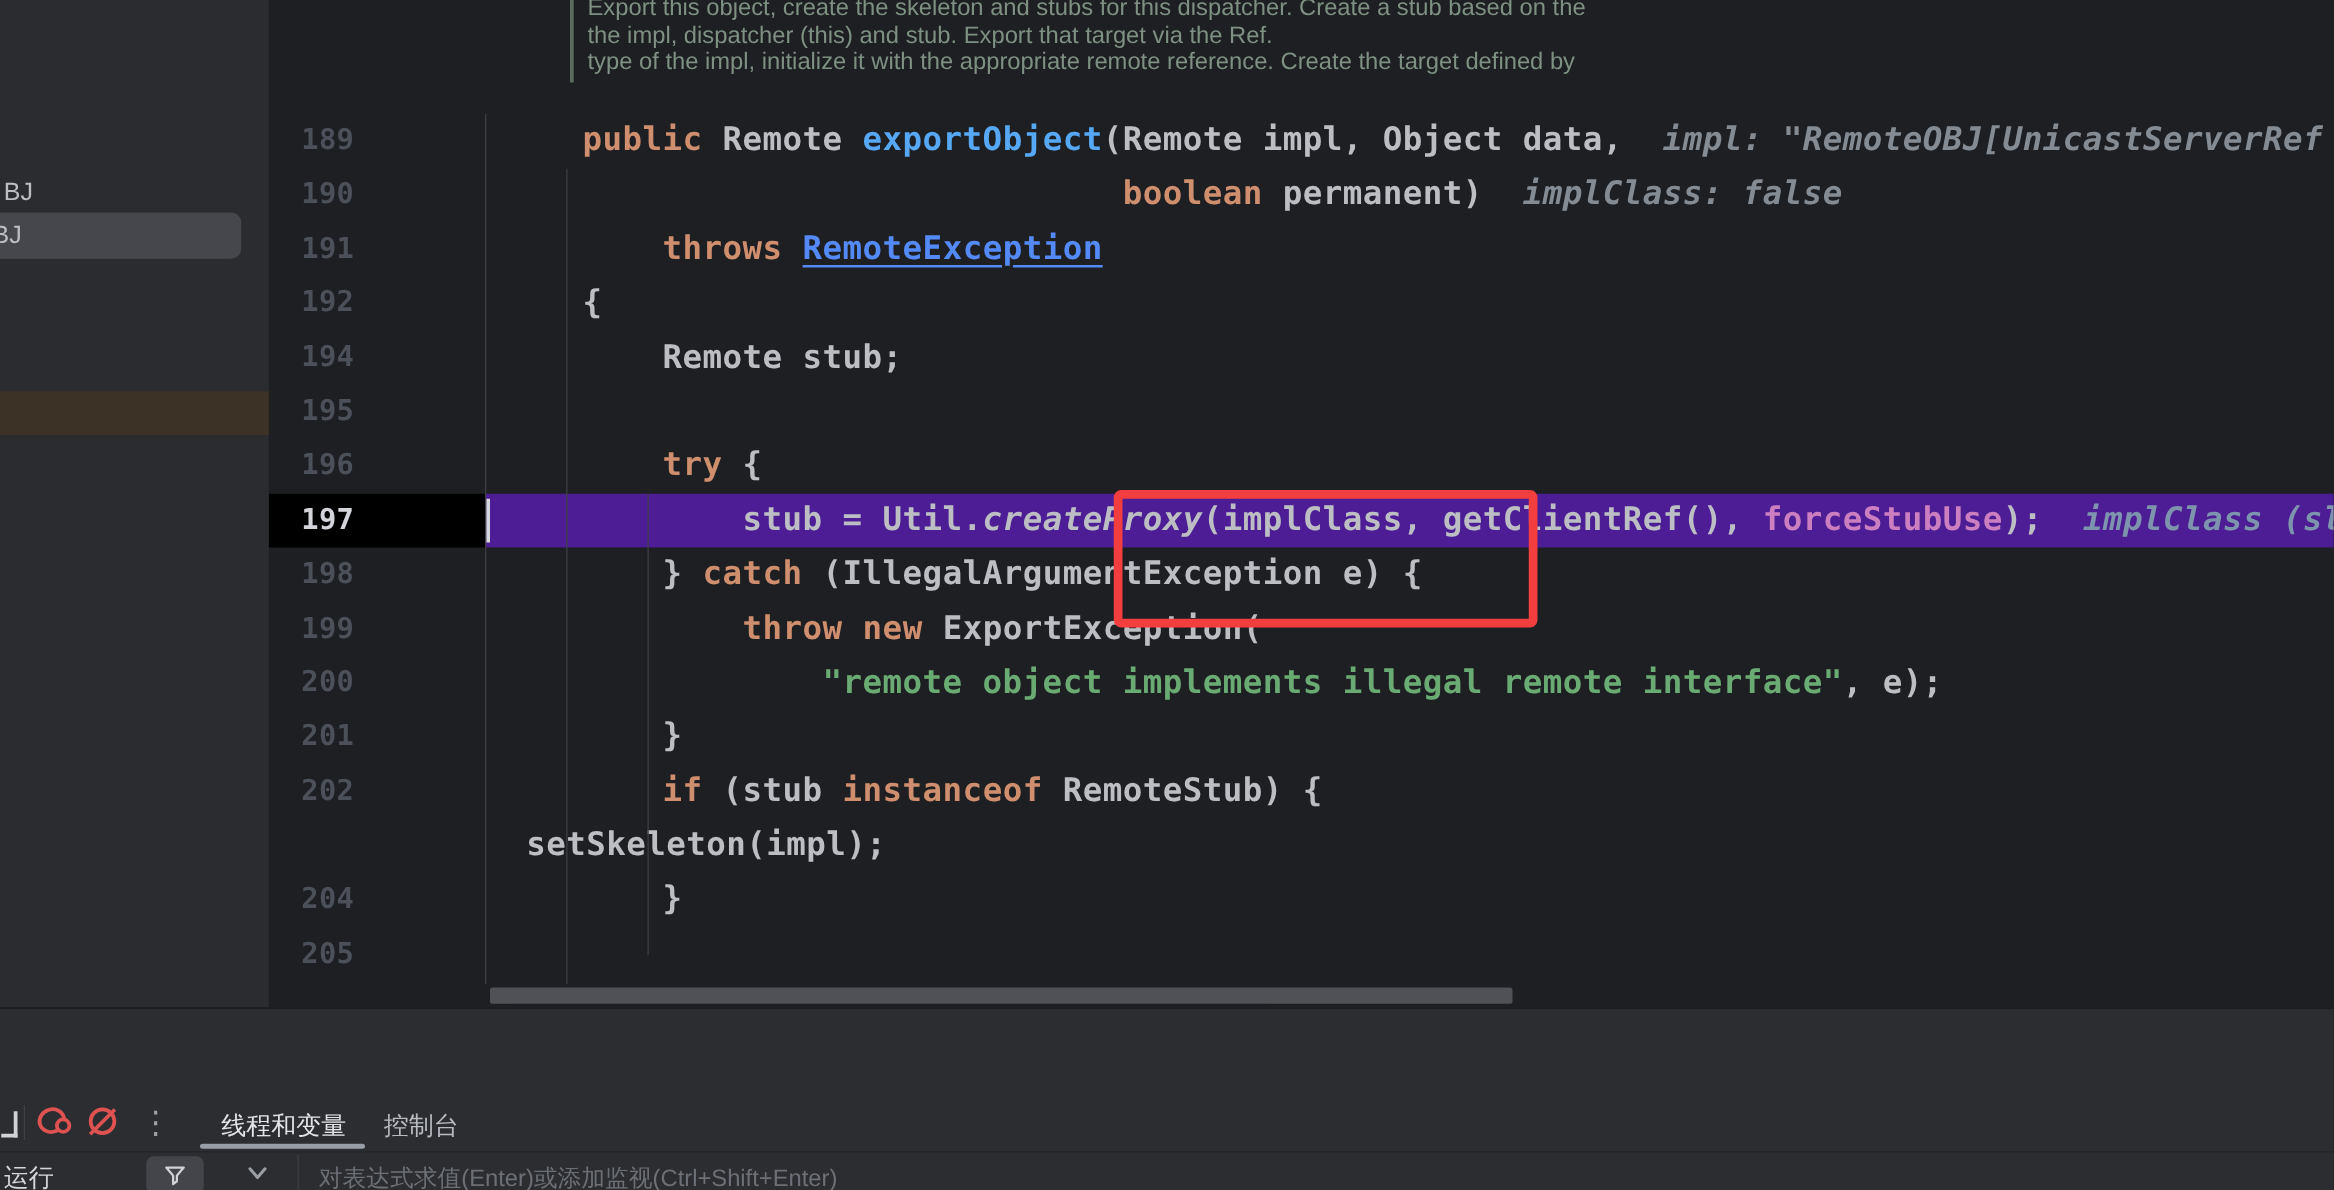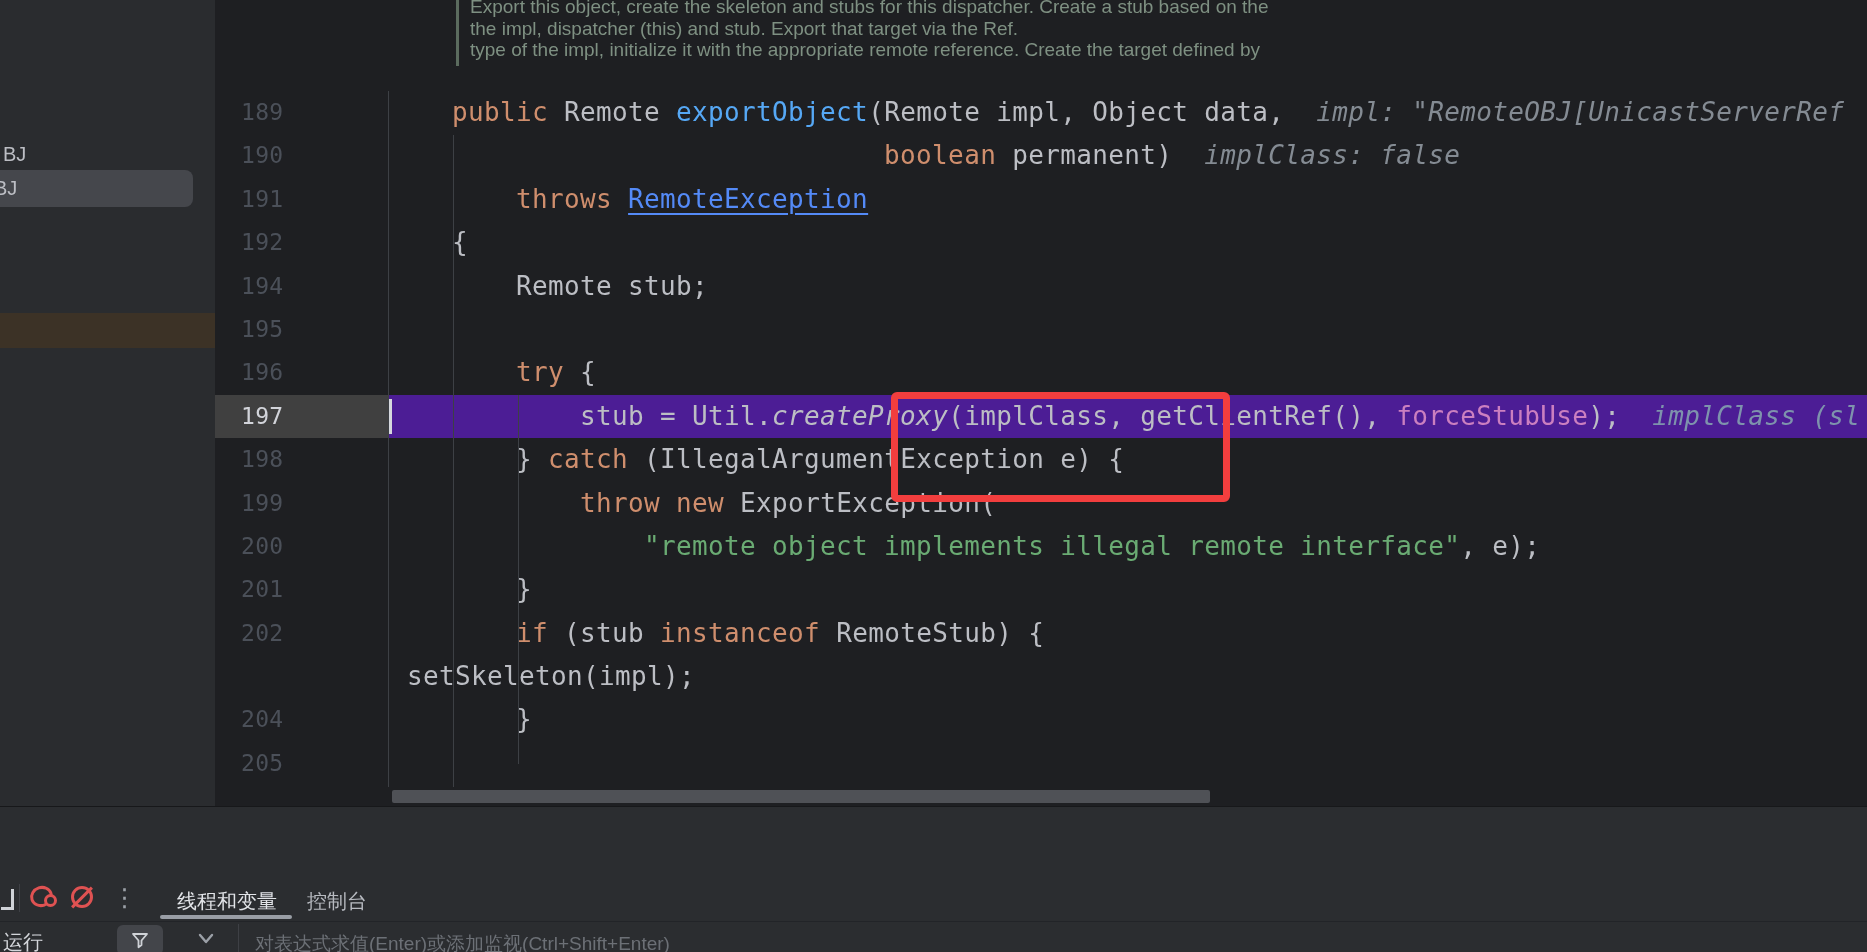--- a/index.html
+++ b/index.html
@@ -22,26 +22,26 @@
   .doc-lines{position:absolute;left:255px;top:-4px;font-size:19px;line-height:21.5px;
              color:#7e9082;white-space:nowrap;}
   
   .iguide{position:absolute;width:1px;background:#3d4045;z-index:2;}
   #g0{left:173px;top:91px;height:696px;}
   #g4{left:238px;top:135px;height:652px;}
   #g8{left:303px;top:395px;height:369px;}
 
   #code-lines{position:absolute;left:0;top:91px;right:0;z-index:1;}
   .code-row{display:flex;height:43.4px;line-height:43.4px;white-space:pre;
-            font-family:"DejaVu Sans Mono", monospace;font-size:26px;letter-spacing:0.35px;}
+            font-family:"DejaVu Sans Mono", monospace;font-size:26px;letter-spacing:0.35px;font-weight:bold;}
   .gut{flex:0 0 173px;width:173px;box-sizing:border-box;padding-left:26px;
        color:#4b5059;font-size:23px;letter-spacing:0.3px;}
-  .code{flex:1 1 auto;position:relative;color:#bcbec4;}
+  .code{flex:1 1 auto;position:relative;color:#bcbec4;padding-left:14px;}
   .exec .code{background:#4c1d95;}
-  .exec .gut{background:#404040;color:#d2d4da;}
+  .exec .gut{background:#000000;color:#d2d4da;}
   .caret{position:absolute;left:1px;top:4px;width:3px;height:35px;background:#d6d8dd;}
   .c-kw{color:#cf8e6d;}
   .c-method{color:#56a8f5;}
   .c-link{color:#548af7;text-decoration:underline;text-underline-offset:5px;}
   .c-str{color:#6aab73;}
   .c-field{color:#cb7fc0;}
   .c-static{font-style:italic;color:#bcbec4;}
   .hint{font-style:italic;color:#848b93;}
   .hint-exec{color:#7e93ad;}
 

